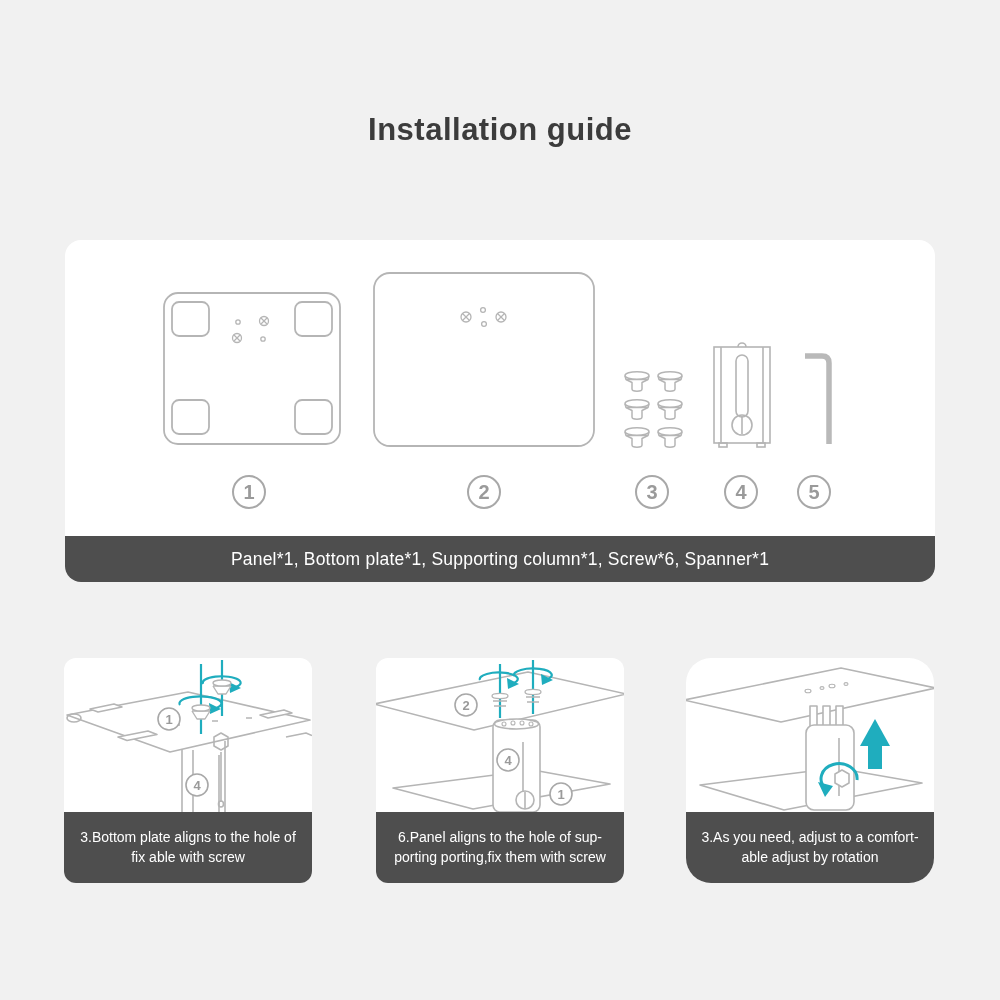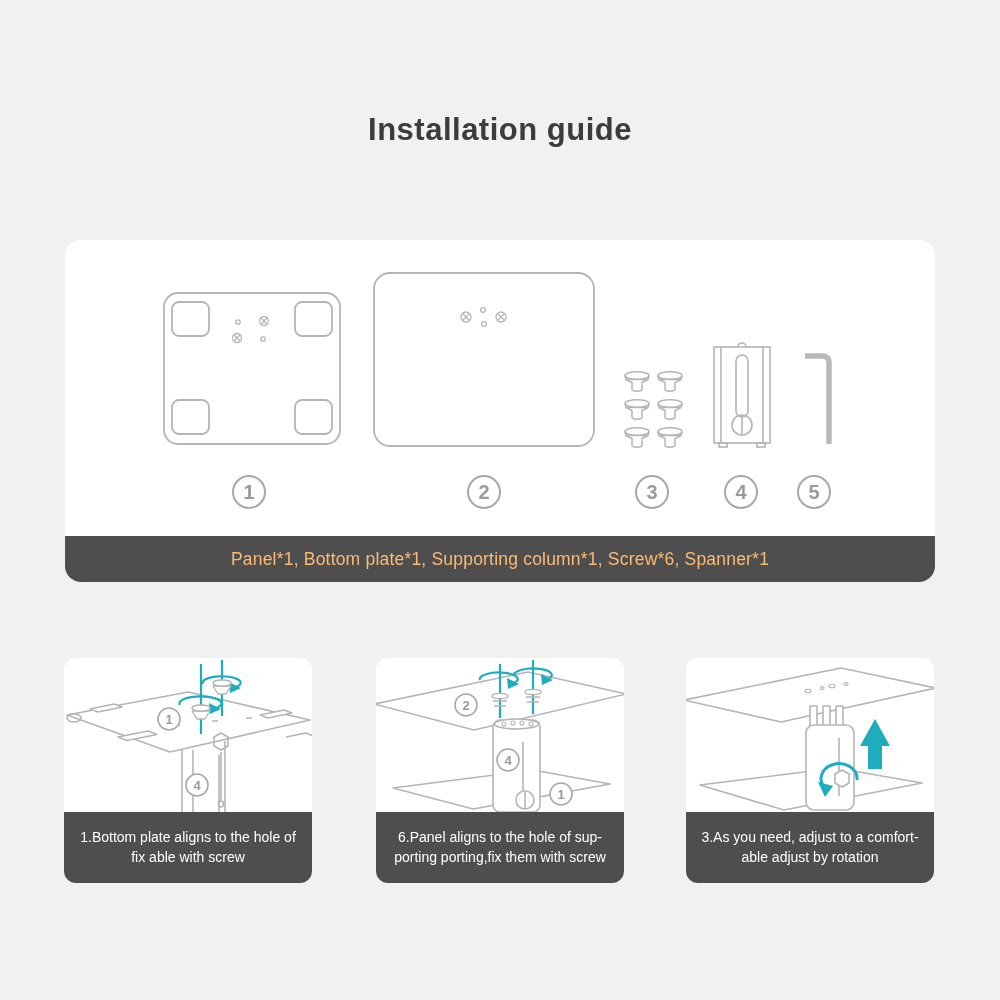--- a/index.html
+++ b/index.html
@@ -9,26 +9,26 @@
          font-size:31px;font-weight:bold;color:#3c3c3c;letter-spacing:0.5px;}
   
   .parts-card{position:absolute;left:65px;top:240px;width:870px;height:342px;
               background:#ffffff;border-radius:16px;overflow:hidden;}
   .parts-area{position:relative;width:870px;height:296px;}
   .parts-svg{position:absolute;left:0;top:0;}
   .num-badge{position:absolute;width:34px;height:34px;border:2px solid #a8a8a8;border-radius:50%;
              box-sizing:border-box;display:flex;align-items:center;justify-content:center;
              font-size:20px;font-weight:bold;color:#9a9a9a;background:#fff;}
   .parts-caption{position:absolute;left:0;bottom:0;width:870px;height:46px;background:#4e4e4e;
-                 color:#fdba74;display:flex;align-items:center;justify-content:center;
+                 color:#ffffff;display:flex;align-items:center;justify-content:center;
                  font-size:17.5px;letter-spacing:0.2px;}
   
   .step-card{position:absolute;top:658px;width:248px;height:225px;background:#ffffff;
              border-radius:12px;overflow:hidden;}
-  .step-card.s1{left:64px;} .step-card.s2{left:376px;} .step-card.s3{left:686px;}
+  .step-card.s1{left:64px;} .step-card.s2{left:376px;} .step-card.s3{left:686px;border-radius:25px;}
   .step-illu{position:absolute;left:0;top:0;}
   .step-caption{position:absolute;left:0;bottom:0;width:248px;height:71px;background:#4e4e4e;
                 color:#ffffff;display:flex;flex-direction:column;align-items:center;
                 justify-content:center;font-size:14px;line-height:1.38;text-align:center;}
   svg text.badge-t{font-family:"Liberation Sans",sans-serif;font-size:13px;font-weight:bold;
                    fill:#9a9a9a;text-anchor:middle;}
 </style>
 </head>
 <body>
 
@@ -155,21 +155,21 @@
         <ellipse cx="158" cy="25" rx="9" ry="3"></ellipse>
       </g>
       <g>
         <circle cx="105" cy="61" r="11" fill="#ffffff" stroke="#a8a8a8" stroke-width="1.6"></circle>
         <text class="badge-t" x="105" y="65.5">1</text>
         <circle cx="133" cy="127" r="11" fill="#ffffff" stroke="#a8a8a8" stroke-width="1.6"></circle>
         <text class="badge-t" x="133" y="131.5">4</text>
       </g>
     </svg>
     <div class="step-caption">
-      <div>1.Bottom plate aligns to the hole of</div>
+      <div>3.Bottom plate aligns to the hole of</div>
       <div>fix able with screw</div>
     </div>
   </div>
 
   <div class="step-card s2">
     <svg class="step-illu" width="248" height="154" viewBox="0 0 248 154">
       <g fill="#ffffff" stroke="#b5b5b5" stroke-width="1.6" stroke-linejoin="round">
         <path d="M-2,46 L152,14 L250,36 L98,72 Z"></path>
         <path d="M17,130 L157,112 L234,126 L97,151 Z"></path>
         <rect x="117" y="62" width="47" height="92" rx="7"></rect>

